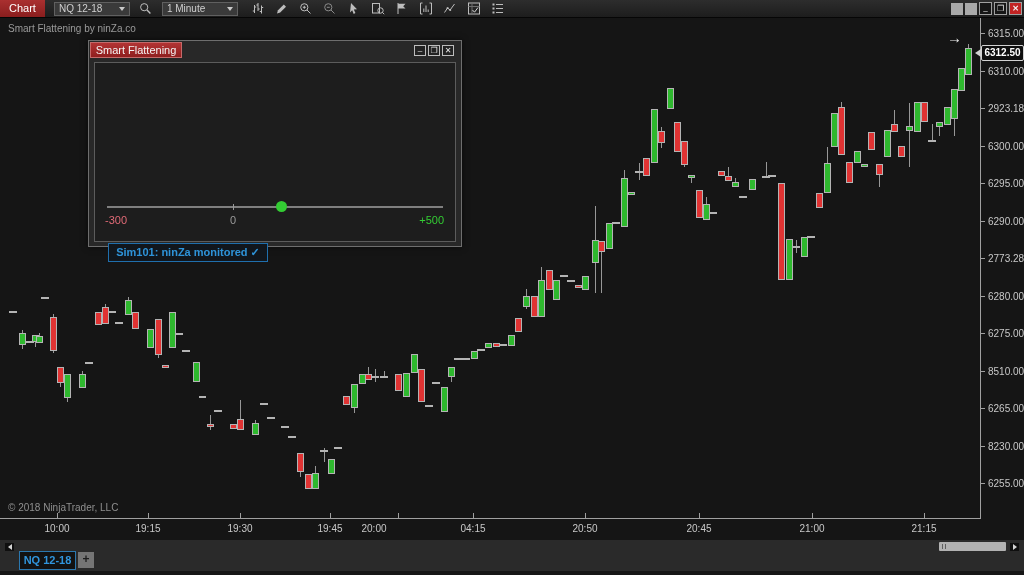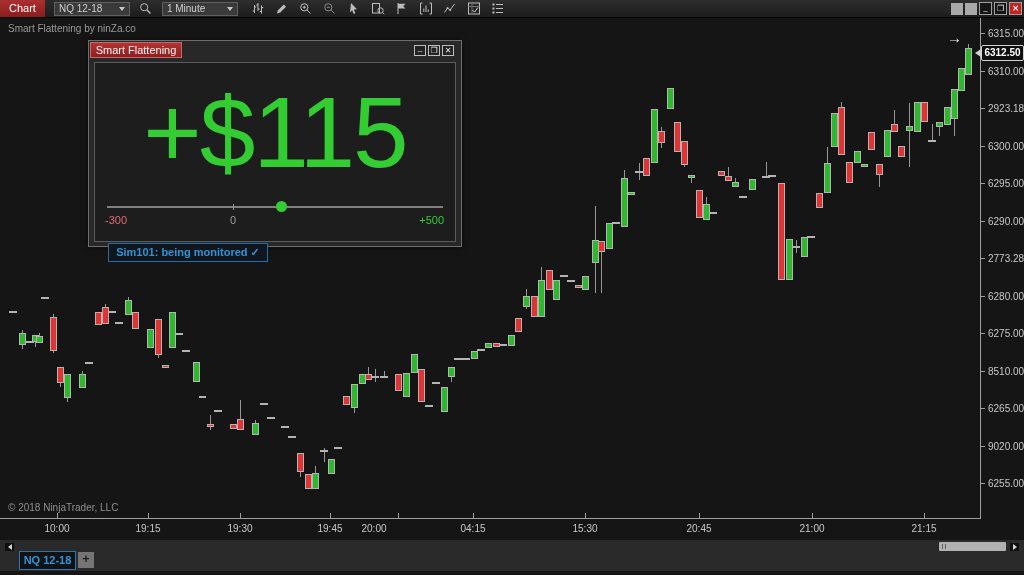--- a/index.html
+++ b/index.html
@@ -332,39 +332,39 @@
         <div class="p-label" style="top: 253px;">2773.28</div>
         <div class="p-tick" style="top: 295.5px;"></div>
         <div class="p-label" style="top: 290.5px;">6280.00</div>
         <div class="p-tick" style="top: 333px;"></div>
         <div class="p-label" style="top: 328px;">6275.00</div>
         <div class="p-tick" style="top: 370.5px;"></div>
         <div class="p-label" style="top: 365.5px;">8510.00</div>
         <div class="p-tick" style="top: 408px;"></div>
         <div class="p-label" style="top: 403px;">6265.00</div>
         <div class="p-tick" style="top: 445.5px;"></div>
-        <div class="p-label" style="top: 440.5px;">9020.00</div>
+        <div class="p-label" style="top: 440.5px;">8230.00</div>
         <div class="p-tick" style="top: 483px;"></div>
         <div class="p-label" style="top: 478px;">6255.00</div>
       </div>
     <div id="time-axis">
         <div class="t-tick" style="left: 57px;"></div>
         <div class="t-label" style="left: 57px;">10:00</div>
         <div class="t-tick" style="left: 148px;"></div>
         <div class="t-label" style="left: 148px;">19:15</div>
         <div class="t-tick" style="left: 240px;"></div>
         <div class="t-label" style="left: 240px;">19:30</div>
         <div class="t-tick" style="left: 330px;"></div>
         <div class="t-label" style="left: 330px;">19:45</div>
         <div class="t-tick" style="left: 398px;"></div>
         <div class="t-label" style="left: 374px;">20:00</div>
         <div class="t-tick" style="left: 473px;"></div>
         <div class="t-label" style="left: 473px;">04:15</div>
         <div class="t-tick" style="left: 585px;"></div>
-        <div class="t-label" style="left: 585px;">15:30</div>
+        <div class="t-label" style="left: 585px;">20:50</div>
         <div class="t-tick" style="left: 699px;"></div>
         <div class="t-label" style="left: 699px;">20:45</div>
         <div class="t-tick" style="left: 812px;"></div>
         <div class="t-label" style="left: 812px;">21:00</div>
         <div class="t-tick" style="left: 924px;"></div>
         <div class="t-label" style="left: 924px;">21:15</div>
       </div>
     <span class="ind-label">Smart Flattening by ninZa.co</span>
     <span class="copyright">© 2018 NinjaTrader, LLC</span>
     <div class="goto-arrow">→</div>
@@ -374,31 +374,30 @@
     <div class="sf-window">
       <div class="sf-titlebar">
         <div class="sf-tab">Smart Flattening</div>
         <div class="sf-btns">
           <div class="sf-btn">–</div>
           <div class="sf-btn">❐</div>
           <div class="sf-btn">✕</div>
         </div>
       </div>
       <div class="sf-panel">
-        <div class="sf-pnl" id="sf-pnl" style="color: rgb(51, 204, 51);">+$115</div>
         <div class="sf-track" id="sf-track">
           <div class="sf-zero-tick" id="sf-zero-tick" style="left: 126px;"></div>
           <div class="sf-thumb" id="sf-thumb" style="left: 174.3px;"></div>
         </div>
         <span class="sf-lab" id="sf-lab-min" style="left: 10px; color: rgb(224, 106, 118);">-300</span>
         <span class="sf-lab" id="sf-lab-zero" style="left: 135px; color: rgb(154, 154, 154);">0</span>
         <span class="sf-lab" id="sf-lab-max" style="right: 11px; color: rgb(51, 204, 51);">+500</span>
       </div>
     </div>
-    <div class="sim-badge">Sim101:  being monitored ✓</div>
+    <div class="sim-badge">Sim101:  ninZa monitored ✓</div>
   </div>
 
   <div class="toolbar">
     <div class="chart-tab">Chart</div>
     <div class="dd">
       <span>NQ 12-18</span>
       <span class="chev"></span>
     </div>
     <div class="tb-gap"></div>
     <span class="icon-btn">

